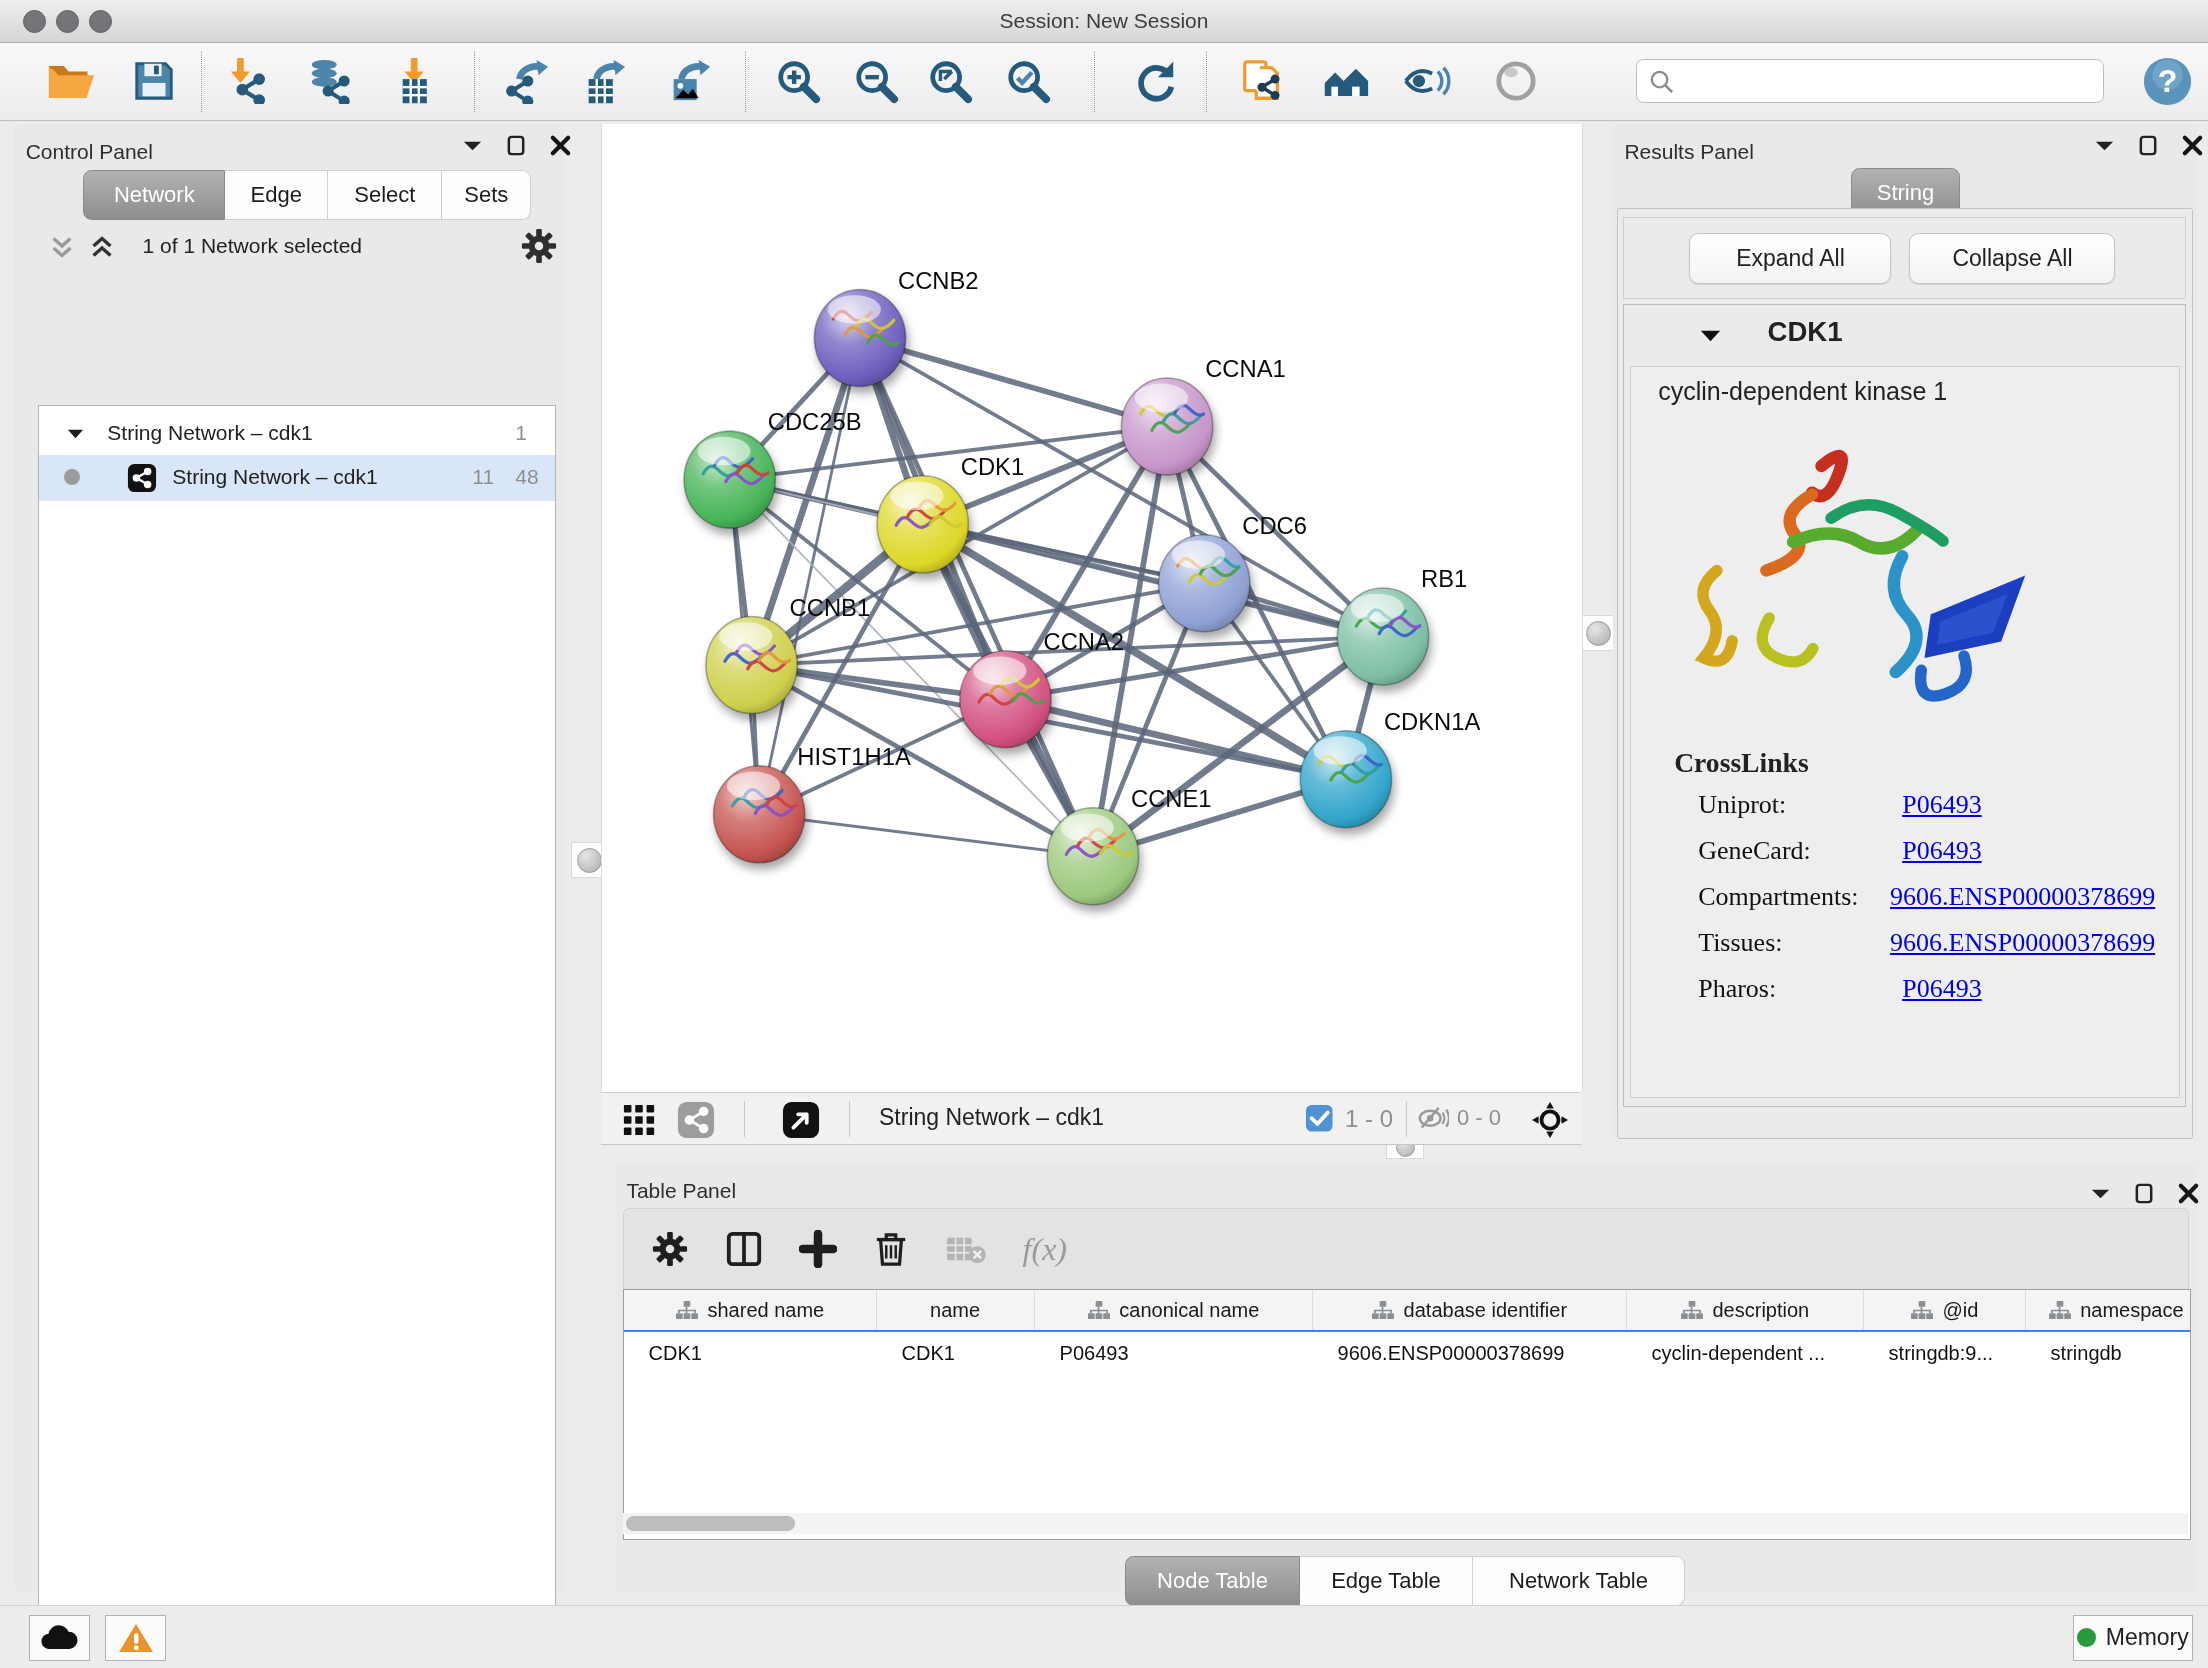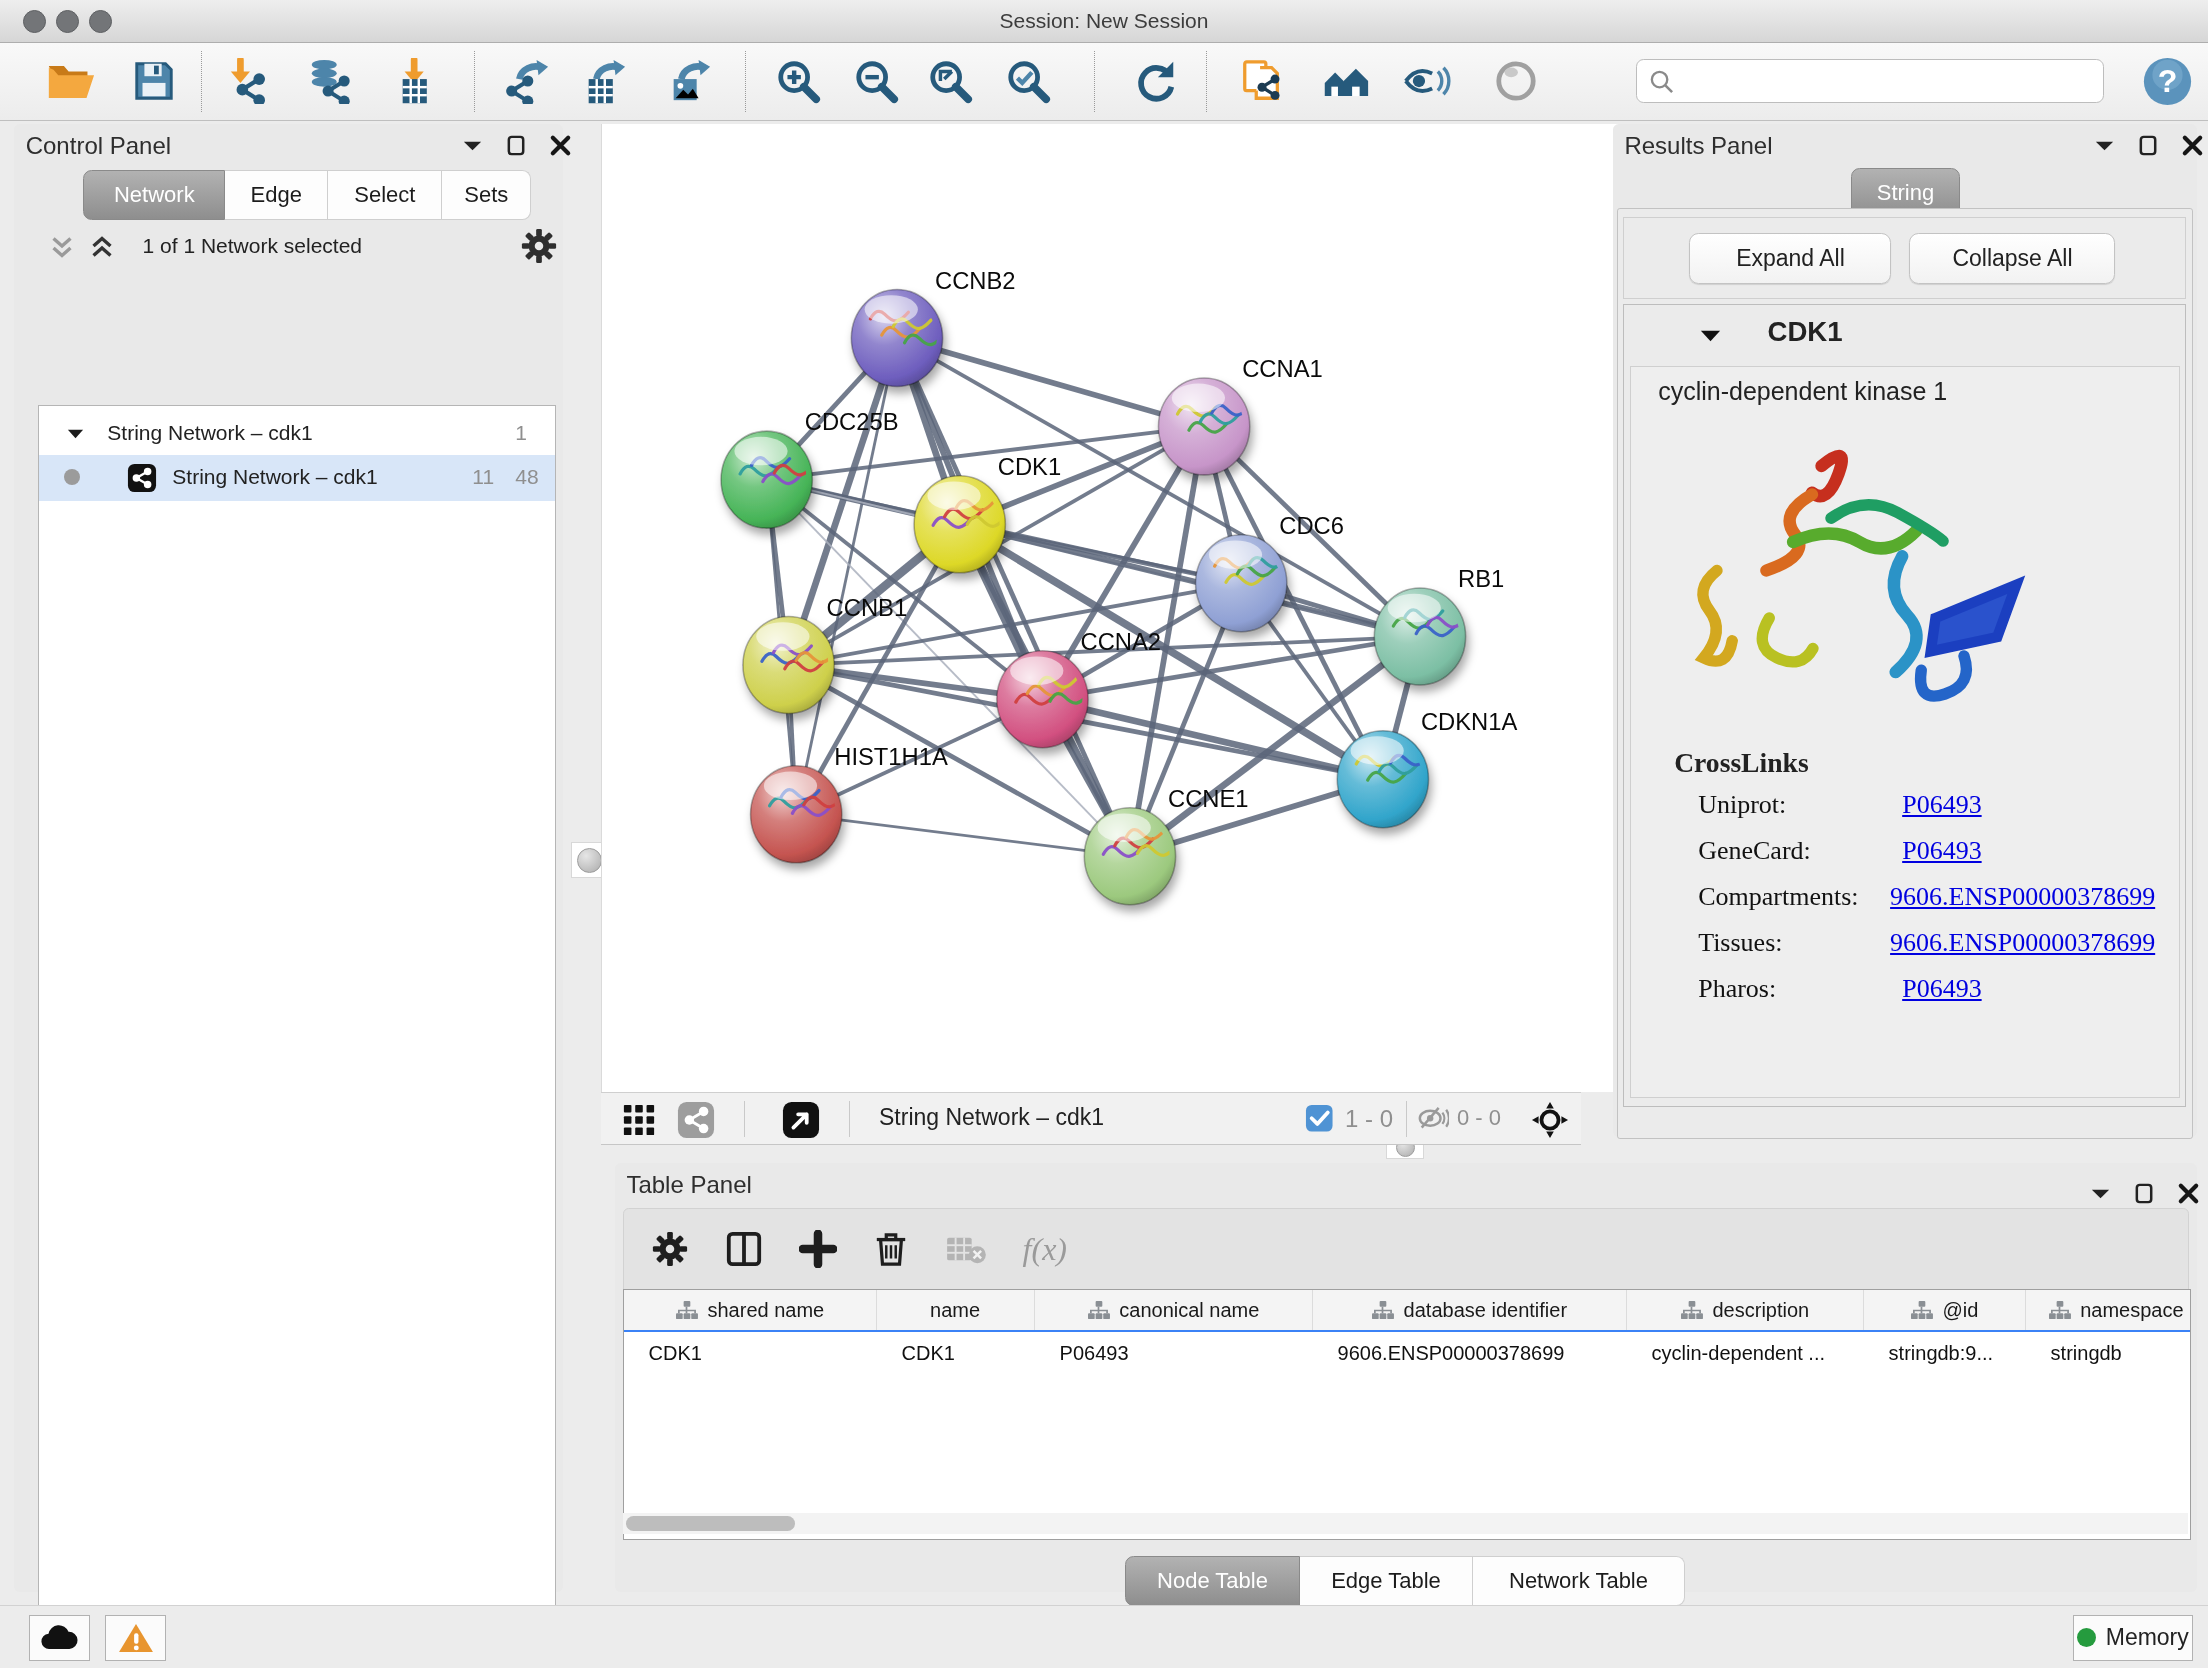--- a/index.html
+++ b/index.html
@@ -14,35 +14,35 @@
   
   #toolbar{left:0;top:43px;width:2208px;height:77px;background:linear-gradient(#f9f9f9,#ececec);
            border-bottom:1px solid #bfbfbf;}
   .tbtn{width:57px;height:57px;top:9.5px;display:flex;align-items:center;justify-content:center;}
   .tdiv{top:7.6px;width:0;height:61px;border-left:1.9px dotted #9a9a9a;}
   #searchbox{left:1636px;top:16px;width:468px;height:44px;background:#fff;border:1px solid #bdbdbd;
              border-radius:7.6px;display:flex;align-items:center;padding-left:11.4px;box-sizing:border-box;}
   #searchbox input{border:none;outline:none;font-size:21px;width:399px;background:transparent;
                    font-family:"Liberation Sans",sans-serif;}
   
-  .panel-title{font-size:24px;color:#2e2e2e;}
+  .panel-title{font-size:21px;color:#2e2e2e;margin-top:8px;}
   .pctl{display:flex;gap:21px;align-items:center;}
   .seg{display:flex;}
   .seg .tab{height:48px;display:flex;align-items:center;justify-content:center;font-size:22px;
             background:#fdfdfd;color:#1c1c1c;border:1px solid #cfcfcf;border-left:none;cursor:default;}
   .seg .tab:first-child{border-left:1px solid #cfcfcf;border-radius:8.6px 0 0 8.6px;}
   .seg .tab:last-child{border-radius:0 8.6px 8.6px 0;}
   .seg .tab.sel{background:linear-gradient(#b2b2b2,#8e8e8e);color:#fff;border-color:#8a8a8a;}
   #control-panel{left:14.3px;top:124px;width:549px;height:1468px;background:#e9e9e9;border-radius:5.7px;}
   #netlist{left:24px;top:281px;width:516px;height:1294px;background:#fff;border:1px solid #b5b5b5;}
   .cnt{color:#8f8f8f;}
   #row-sel{background:#d8e6f8;}
   
   #canvas{left:601px;top:124px;width:980px;height:968px;background:#fff;
-          border-left:1px solid #dadada;border-right:1px solid #dadada;padding-left:37px;}
+          border-left:1px solid #dadada;border-right:1px solid #dadada;}
   #net-toolbar{left:601px;top:1092px;width:980px;height:51px;background:#f1f1f1;
                border-top:1px solid #cfcfcf;border-bottom:1px solid #c6c6c6;}
   .ndiv{top:7.6px;width:0;height:36px;border-left:1px solid #c9c9c9;}
   .knob{width:34px;height:34px;background:#fff;border:1px solid #d8d8d8;display:flex;
         align-items:center;justify-content:center;}
   .knob i{width:23px;height:23px;border-radius:50%;background:radial-gradient(circle at 35% 30%,#e6e6e6,#ababab);
           border:1px solid #9c9c9c;}
   
   #results-panel{left:1613px;top:124px;width:584px;height:1013px;background:#e9e9e9;border-radius:5.7px;}
   #res-box{left:3.8px;top:84px;width:574px;height:929px;border:1px solid #c2c2c2;background:#ebebeb;border-radius:2.9px;}

